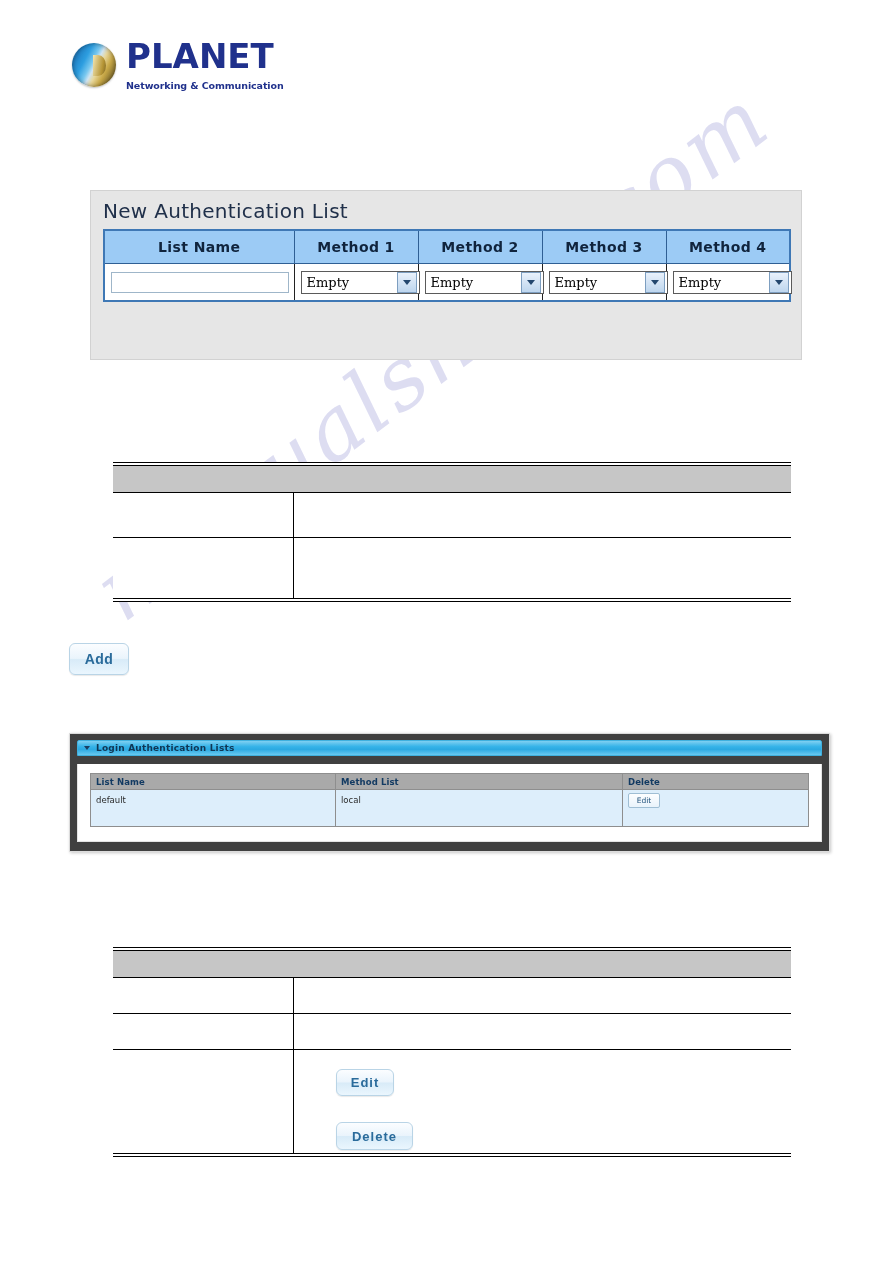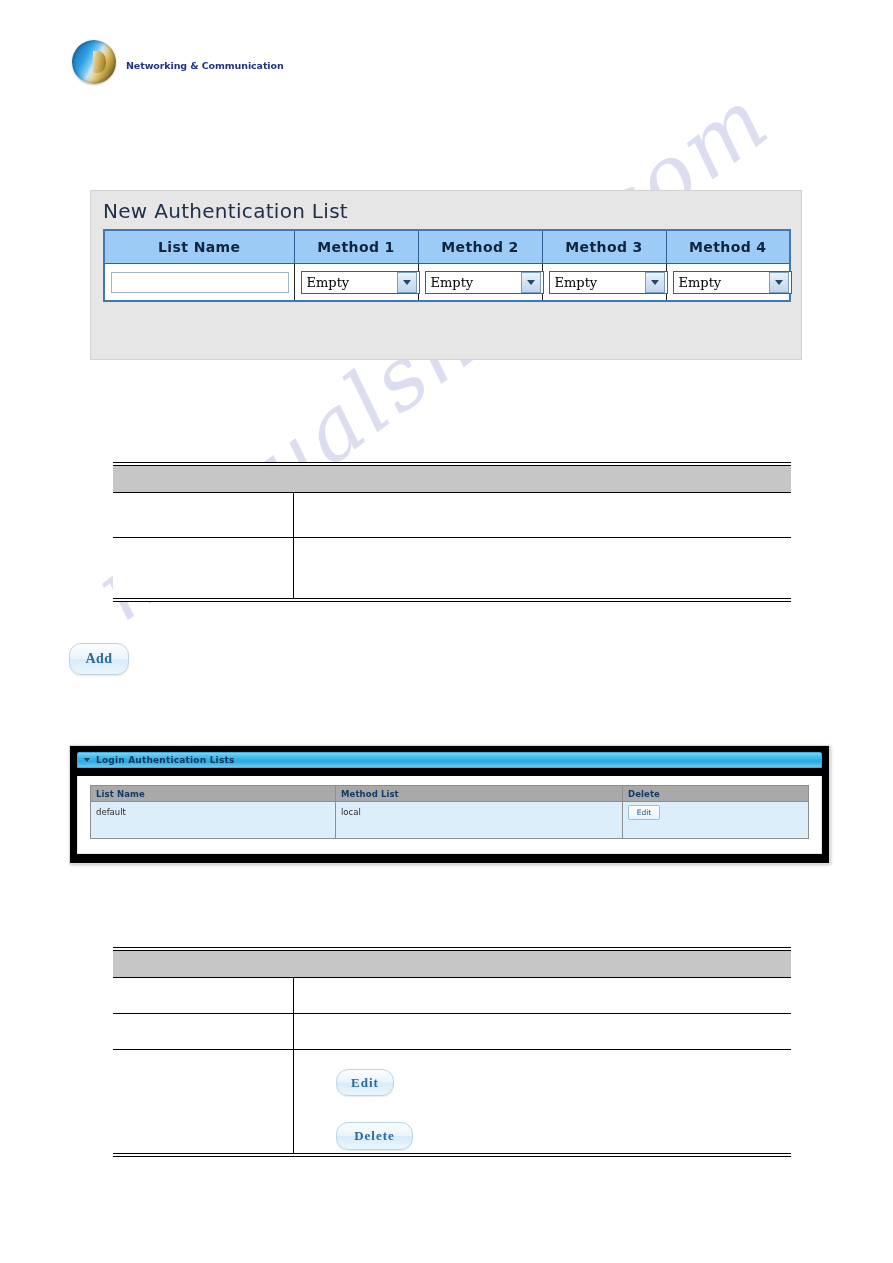--- a/index.html
+++ b/index.html
@@ -195,23 +195,23 @@
     border-top: 5px solid #24476e;
   }
 
   
   .btn-glossy {
     display: inline-flex;
     align-items: center;
     justify-content: center;
     background: linear-gradient(#fbfdff 0%, #eaf4fc 48%, #d8ebf8 52%, #eaf6fe 100%);
     border: 1px solid #b9d4e6;
-    border-radius: 12px;
+    border-radius: 6px;
     color: #2a6b9b;
-    font-family: Liberation Serif, serif;
+    font-family: Liberation Sans, sans-serif;
     font-weight: bold;
     cursor: pointer;
     box-shadow: 0 1px 1px rgba(0,0,0,0.09);
   }
   .btn-add-panel {
     position: absolute;
     left: 103px;
     top: 318px;
     width: 58px;
     height: 28px;
@@ -263,25 +263,24 @@
     width: 100%;
   }
 
   
   .panel-login {
     position: absolute;
     left: 69px;
     top: 733px;
     width: 759px;
     height: 117px;
-    background: #000000;
+    background: #404040;
     border: 1px solid #dcdcdc;
     box-shadow: 1px 1px 3px rgba(0,0,0,0.22);
     z-index: 10;
-    margin-top: 12px;
   }
   .panel-login-header {
     margin: 6px 7px 0 7px;
     height: 16px;
     background: linear-gradient(#7fd0f2 0%, #35b3e8 40%, #2ba9e2 60%, #69c9f0 100%);
     border: 1px solid #3fb0de;
     border-radius: 2px 2px 0 0;
     display: flex;
     align-items: center;
     padding-left: 6px;
@@ -359,20 +358,21 @@
 </head>
 <body>
 
 <div class="watermark">
   <div class="watermark-text">manualshive.com</div>
 </div>
 
 <div class="logo-wrap">
   <div class="logo-globe"></div>
   <div class="logo-text-block">
+    <div class="logo-word">PLANET</div>
     <div class="logo-tagline">Networking &amp; Communication</div>
   </div>
 </div>
 
 <div class="panel-new-auth">
   <div class="panel-title">New Authentication List</div>
 
   <table class="auth-table">
     <colgroup>
       <col style="width:190px">

